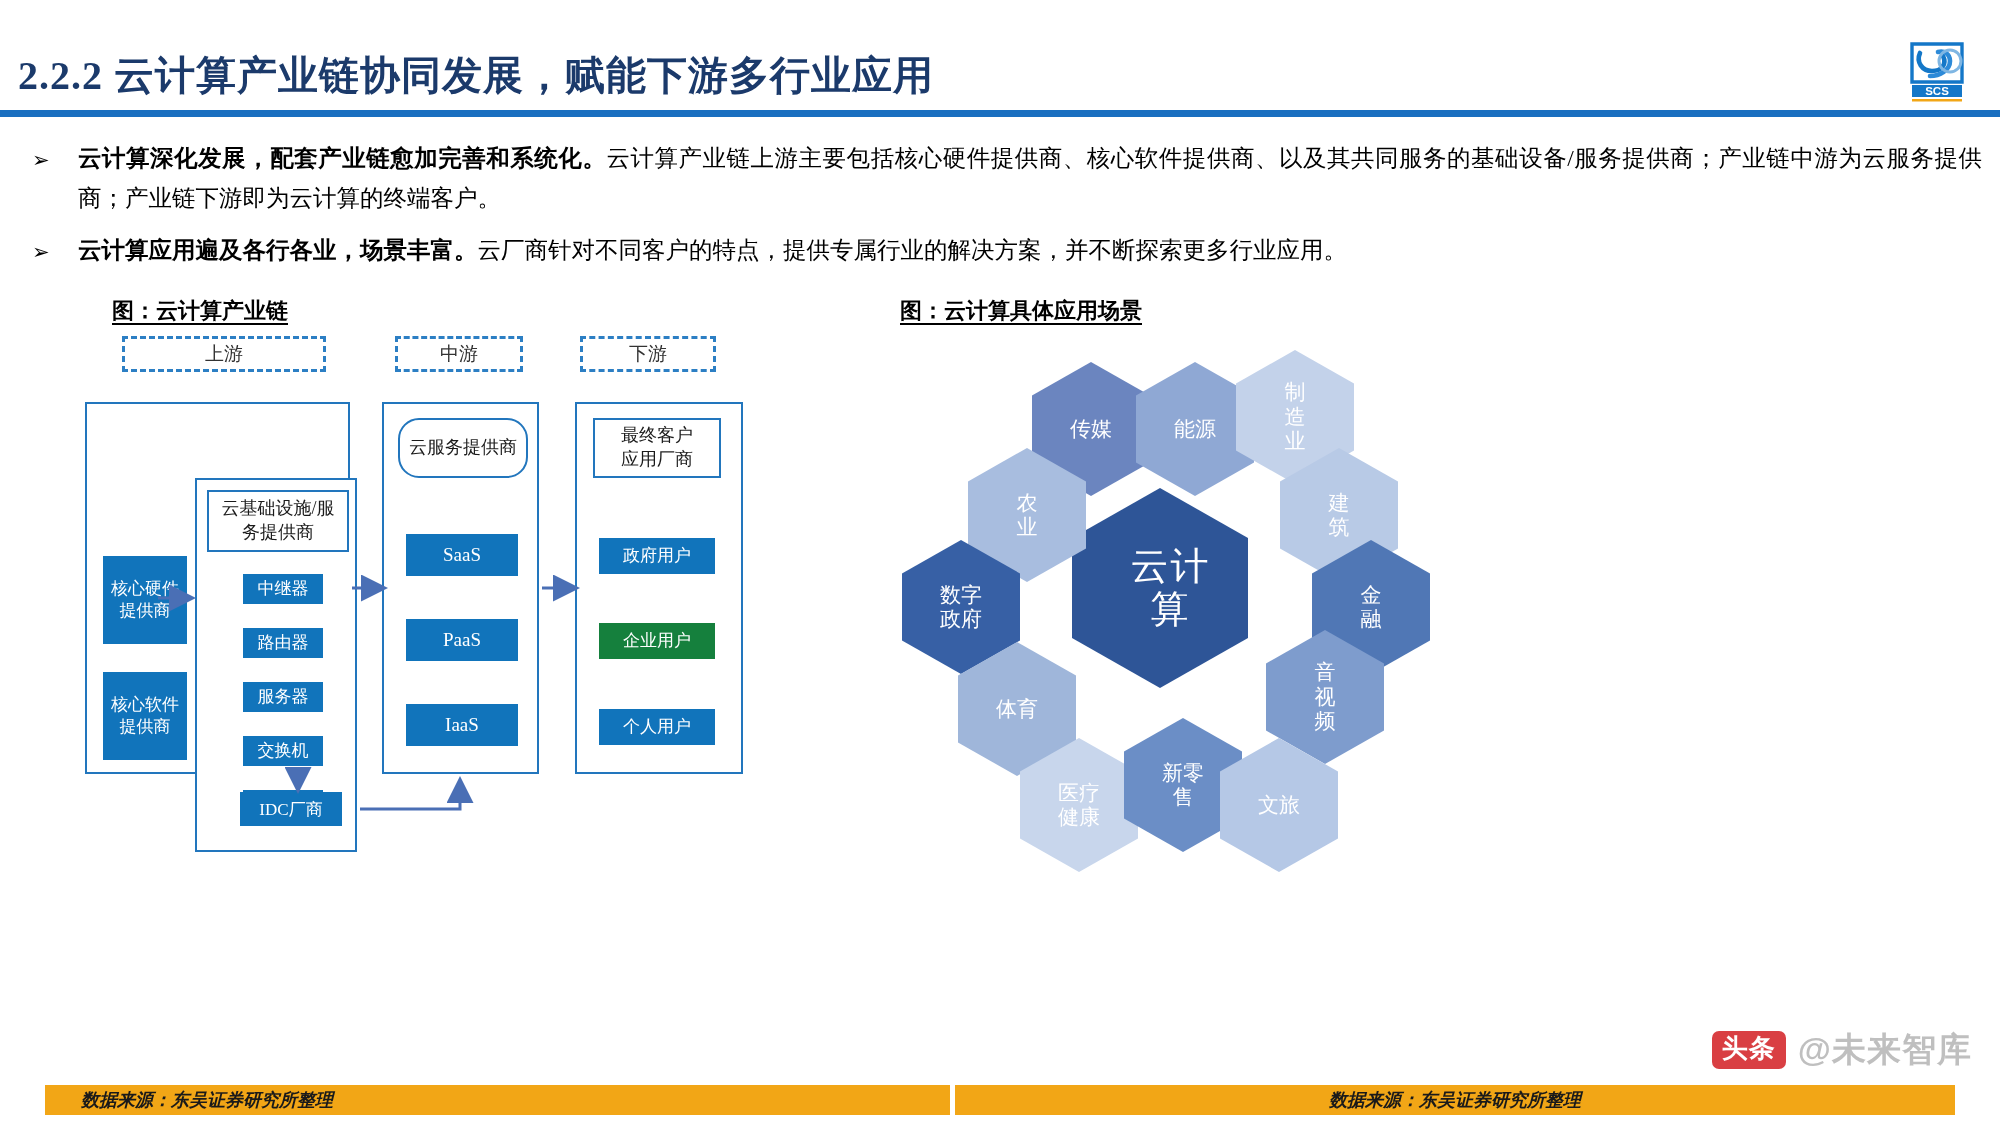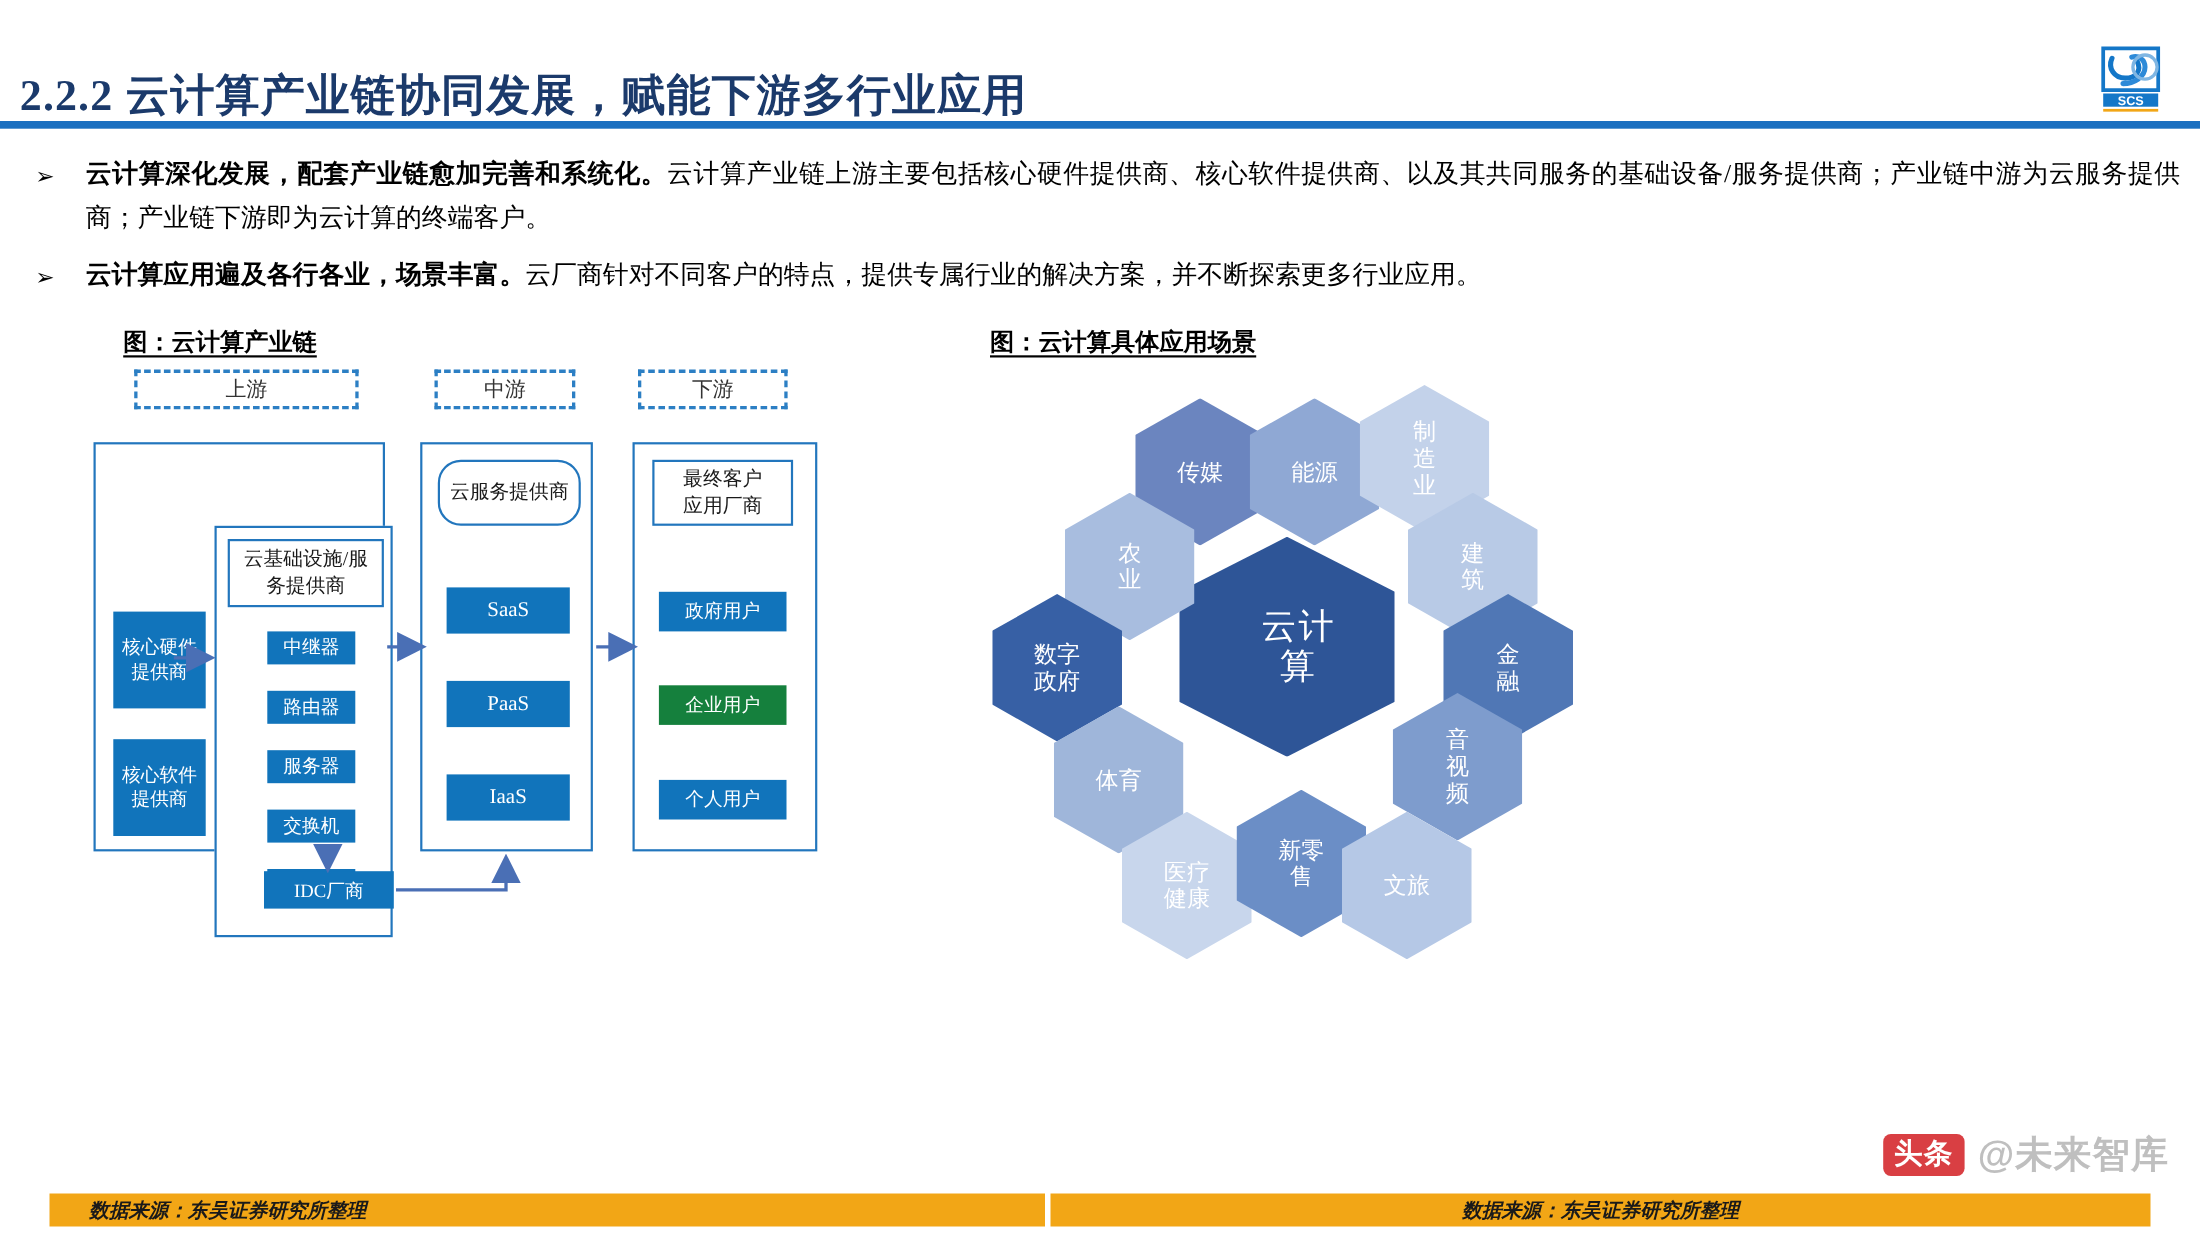--- a/index.html
+++ b/index.html
@@ -8,21 +8,21 @@
     font-family: "Liberation Serif", "DejaVu Serif", serif;
     background: #ffffff;
     position: relative;
     overflow: hidden;
   }
   
   #header {
     position: absolute; left: 0; top: 0; width: 2000px; height: 118px;
   }
   #page-title {
-    position: absolute; left: 18px; top: 59px;
+    position: absolute; left: 18px; top: 48px;
     font-size: 40px; font-weight: bold; color: #1b3a6b;
     letter-spacing: 1px; white-space: nowrap;
     font-family: "Liberation Serif", "DejaVu Serif", serif;
   }
   #header-rule {
     position: absolute; left: 0; top: 110px; width: 2000px; height: 7px;
     background: linear-gradient(to bottom, #1a6fc0 0%, #1a6fc0 55%, #0f5798 100%);
   }
   
   #logo { position: absolute; right: 22px; top: 40px; height: 62px; display: flex; align-items: flex-start; }
@@ -112,40 +112,40 @@
   #chip-saas { top: 130px; }
   #chip-paas { top: 215px; }
   #chip-iaas { top: 300px; }
 
   .chip-cust { left: 22px; width: 116px; height: 36px; font-size: 17px; }
   #chip-gov   { top: 134px; }
   #chip-ent   { top: 219px; }
   #chip-indiv { top: 305px; }
 
   #chip-idc {
-    position: absolute; left: 160px; top: 462px; width: 118px; height: 34px;
+    position: absolute; left: 160px; top: 462px; width: 102px; height: 34px;
     background: #1174bb; color: #fff; display: flex; align-items: center;
     justify-content: center; font-size: 17px;
     font-family: "Liberation Serif", "DejaVu Serif", serif;
   }
 
   
   #flow-arrows { position: absolute; left: 0; top: 0; width: 700px; height: 510px; }
 
   
   #hex-wrap { position: absolute; left: 880px; top: 340px; width: 560px; height: 480px; }
   .hex {
     position: absolute; width: 118px; height: 134px;
     clip-path: polygon(50% 0%, 100% 25%, 100% 75%, 50% 100%, 0% 75%, 0% 25%);
     display: flex; align-items: center; justify-content: center;
     color: #ffffff; text-align: center; font-size: 21px; line-height: 1.16;
     font-family: "Liberation Serif", "DejaVu Serif", serif;
   }
   .hex.center {
-    width: 196px; height: 200px; font-size: 32px; line-height: 1.12; letter-spacing: 2px; padding-left: 21px;
+    width: 176px; height: 200px; font-size: 38px; line-height: 1.12; letter-spacing: 2px; padding-left: 21px;
   }
   .hex span { display: block; padding: 0 4px; }
 
   
   .footer-bar {
     position: absolute; bottom: 10px; height: 30px; background: #f2a616;
     display: flex; align-items: center;
   }
   #footer-left  { left: 45px;  width: 905px; }
   #footer-right { left: 955px; width: 1000px; }

